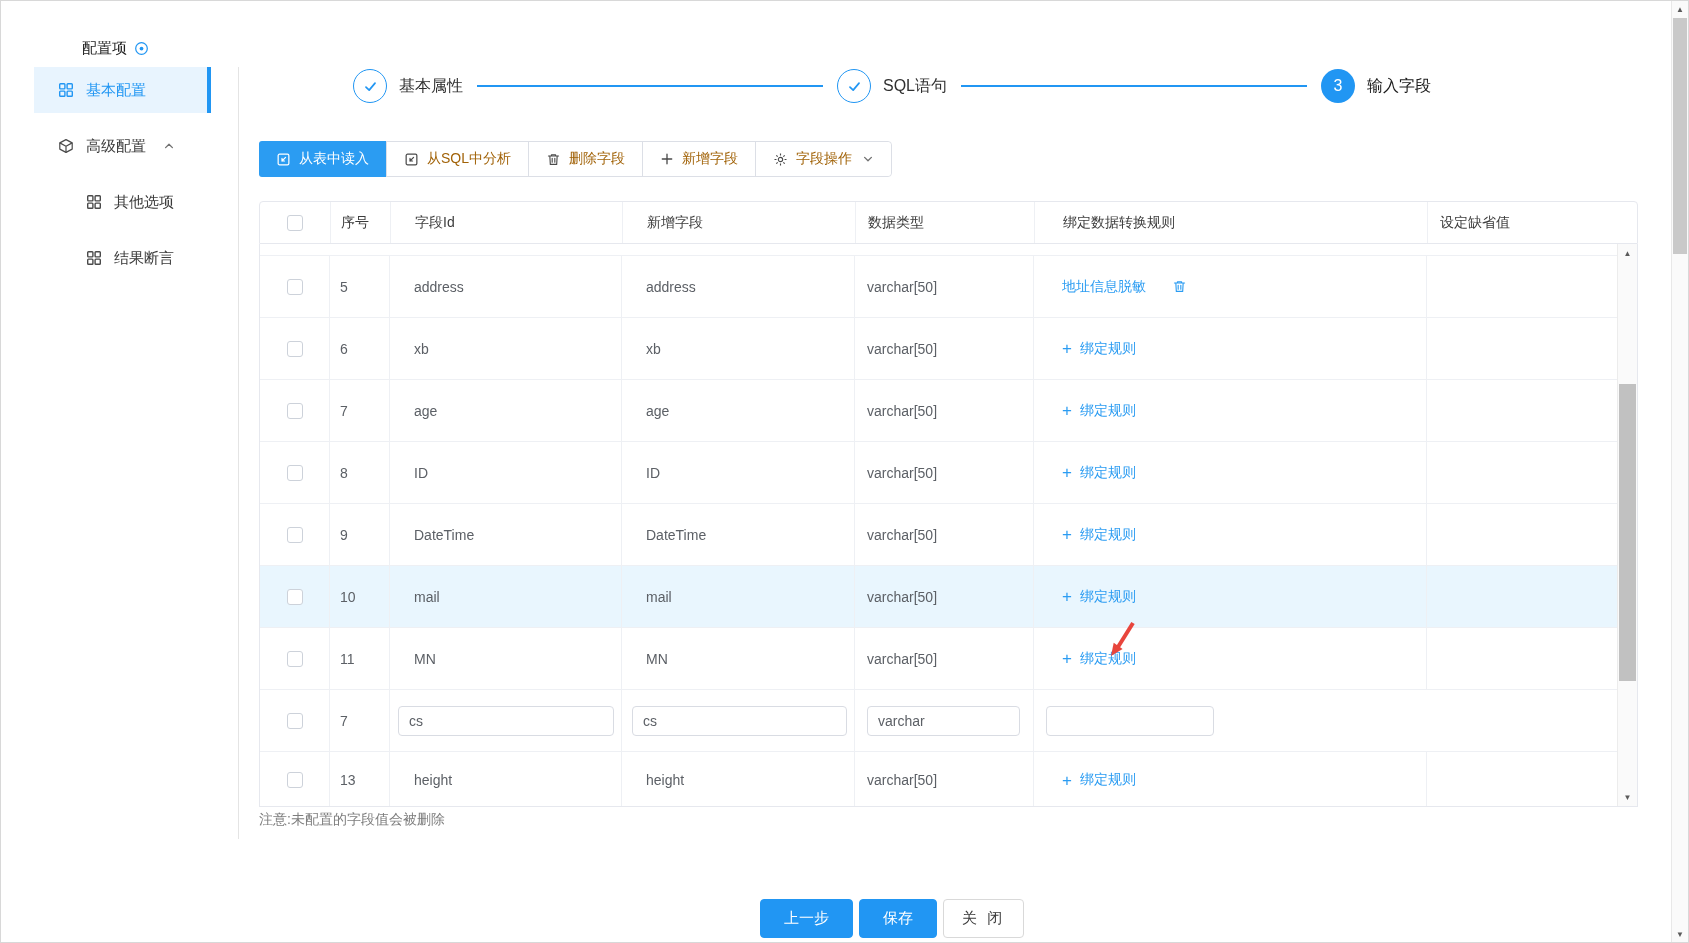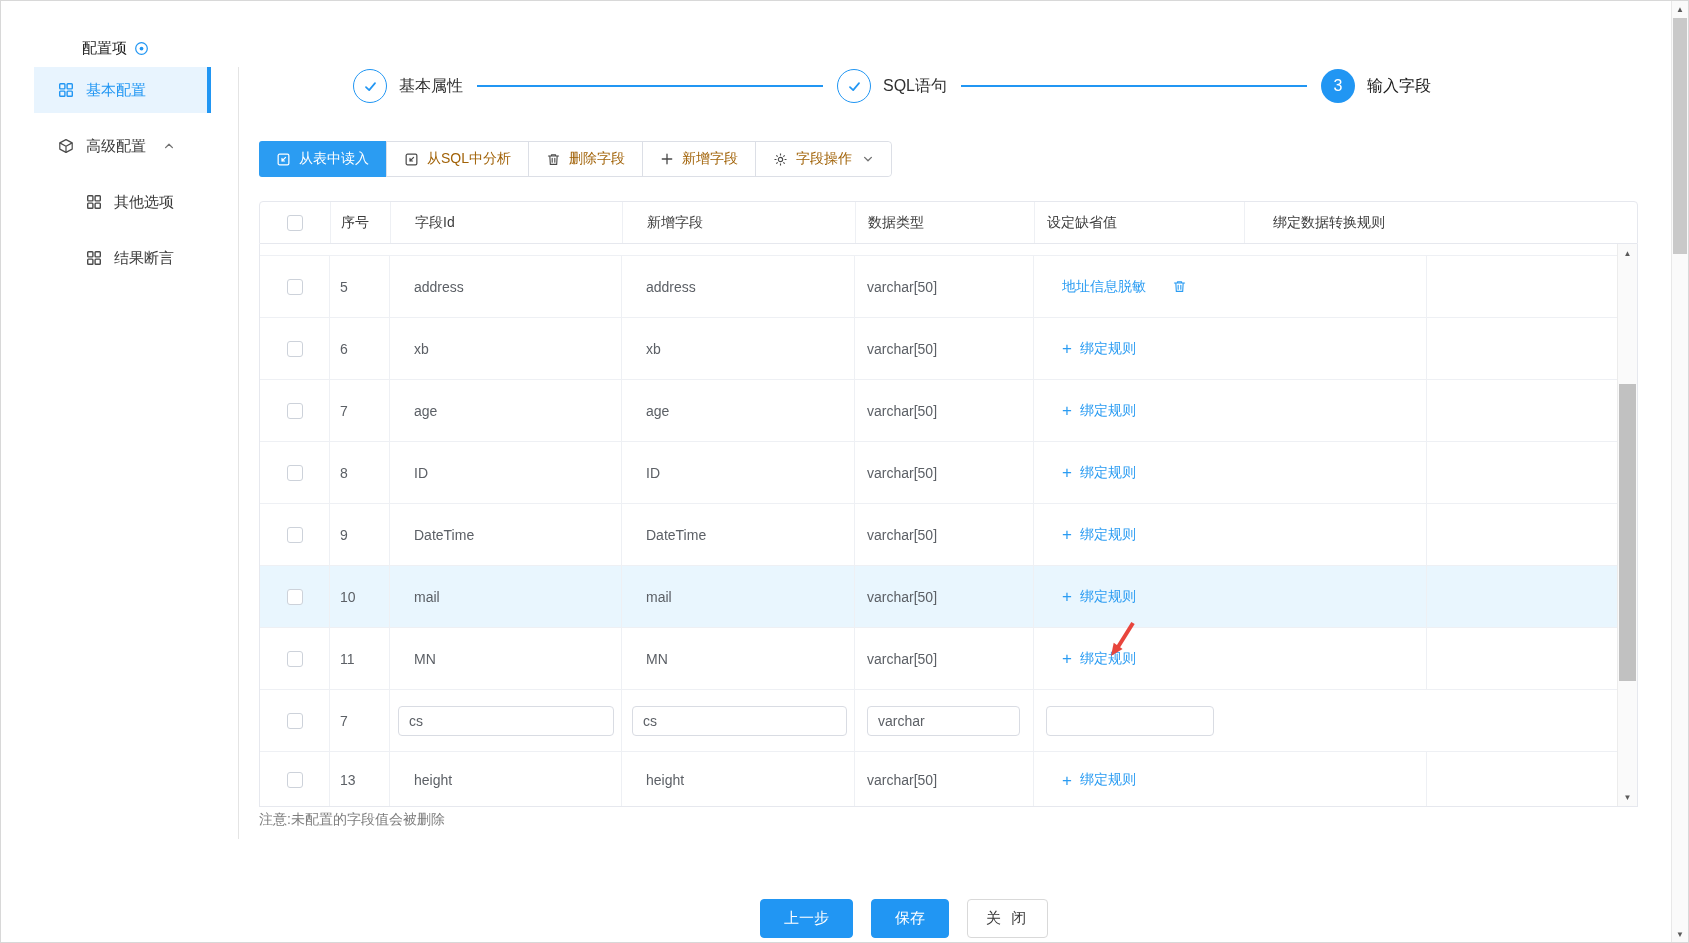--- a/index.html
+++ b/index.html
@@ -75,21 +75,21 @@
 
   
   .tscroll { position:relative; width:20px; background:#fafafa; border-left:1px solid #ececec; flex:none; }
   .tsarrow { position:absolute; left:0; width:100%; height:18px; display:flex; align-items:center;
              justify-content:center; font-size:8px; color:#5a5a5a; cursor:pointer; }
   .tsarrow.up { top:0; }
   .tsarrow.down { bottom:0; }
   .tscroll-thumb { position:absolute; left:1px; right:1px; top:140px; height:297px; background:#c1c1c1; cursor:pointer; }
 
   
-  .footer { position:absolute; left:712px; top:898px; display:flex; gap:18px;padding-left:47px; }
+  .footer { position:absolute; left:712px; top:898px; display:flex; gap:6px;padding-left:47px; }
   .fbtn { height:39px; border-radius:4px; font-size:15px; cursor:pointer; border:1px solid transparent;
           font-family:"Liberation Sans","DejaVu Sans",sans-serif; }
   .fbtn.primary { background:#2196f3; color:#fff; border-color:#2196f3; padding:0 23px; }
   .fbtn.default { background:#fff; color:#3a3a3a; border-color:#d9d9d9; padding:0 18px; letter-spacing:3px; }
 
   
   .red-arrow { position:absolute; left:1102px; top:620px; pointer-events:none; }
 
   
   .winscroll { position:absolute; right:0; top:0; bottom:0; width:17px; background:#fafafa;
@@ -254,25 +254,25 @@
         </div>
         <div class="th" style="width: 232px; padding-left: 24px;">
           <span>字段Id</span>
         </div>
         <div class="th" style="width: 233px; padding-left: 24px;">
           <span>新增字段</span>
         </div>
         <div class="th" style="width: 179px; padding-left: 12px;">
           <span>数据类型</span>
         </div>
+        <div class="th" style="width: 393px; padding-left: 28px;">
+          <span>绑定数据转换规则</span>
+        </div>
         <div class="th" style="flex: 1 1 0%; padding-left: 12px;">
           <span>设定缺省值</span>
-        </div>
-        <div class="th" style="width: 393px; padding-left: 28px;">
-          <span>绑定数据转换规则</span>
         </div>
       </div>
     <div class="tbody">
       <div class="rows" id="rows">
           <div class="tr partial"></div>
           <div class="tr">
             <div class="td c-cb" style="width: 70px;">
               <span class="checkbox"></span>
             </div>
             <div class="td" style="width: 60px; padding-left: 10px;">

